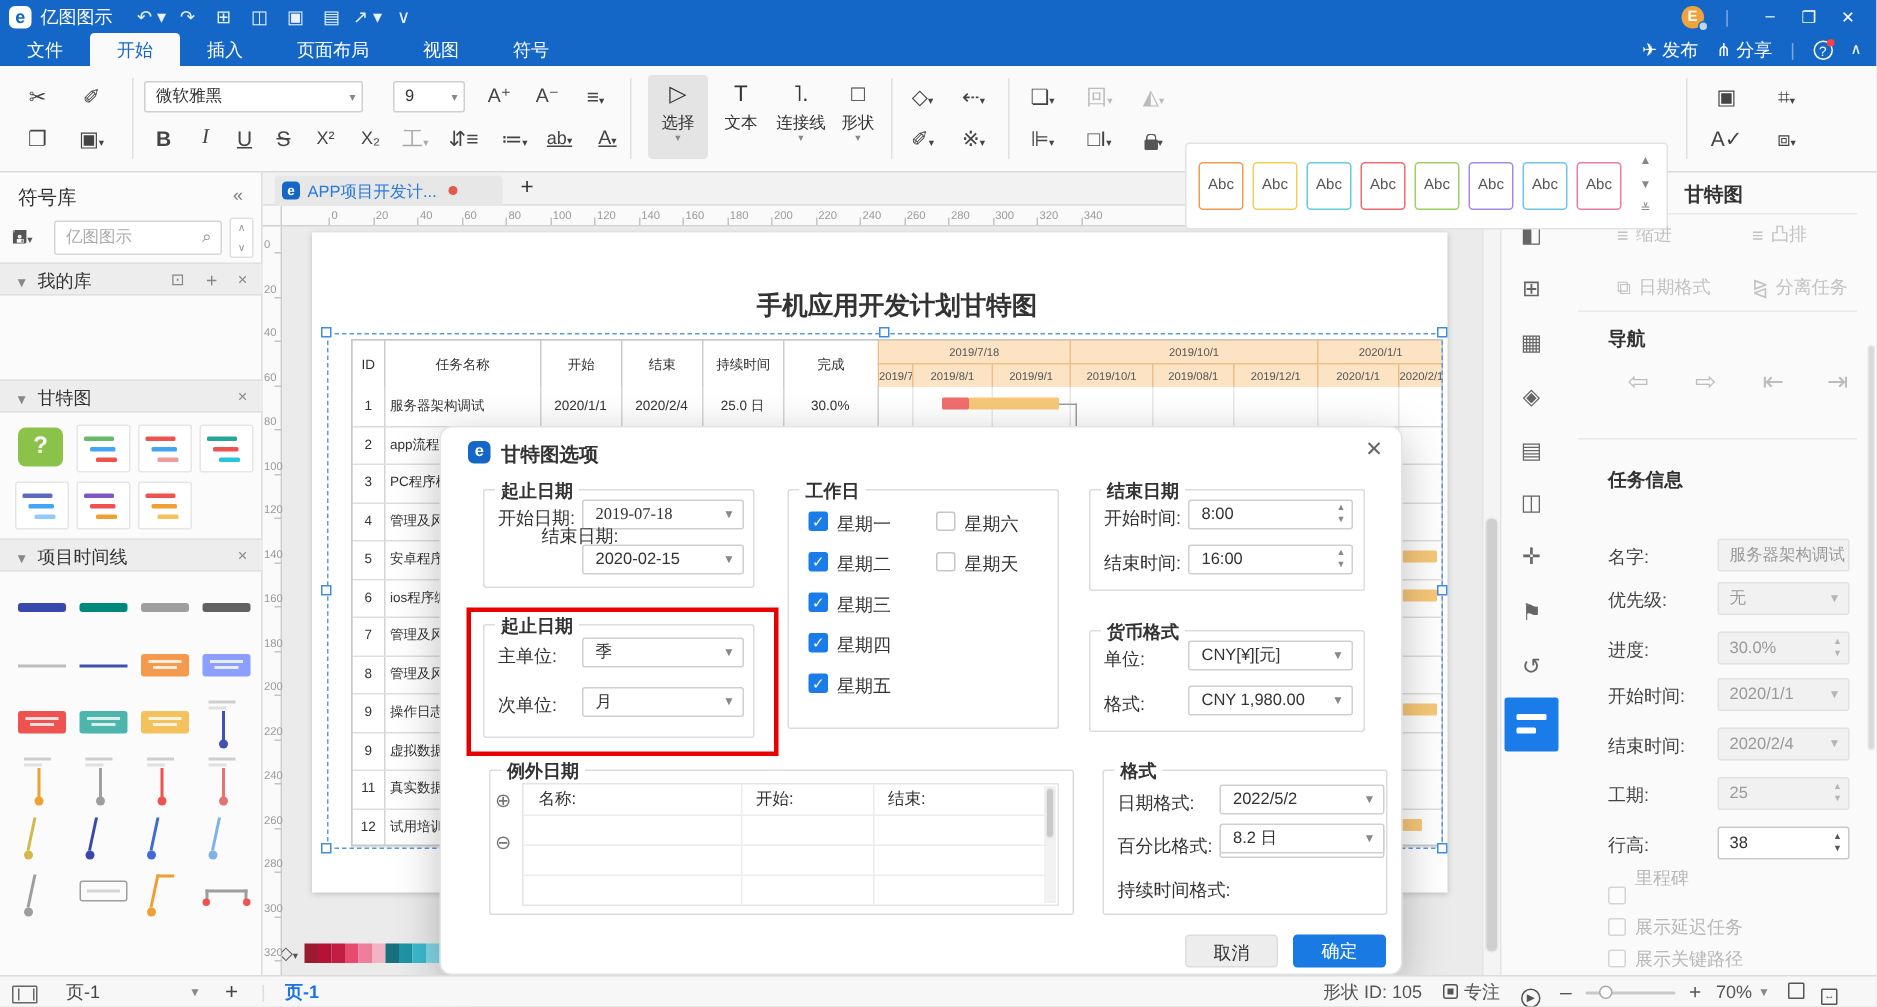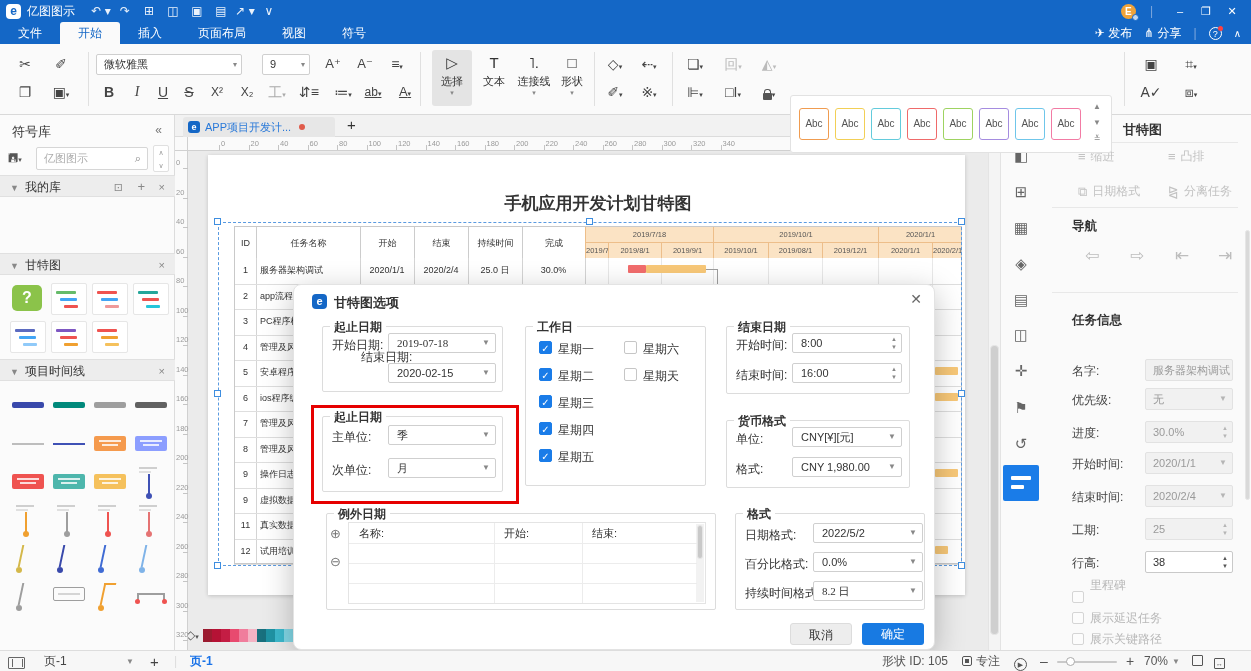--- a/index.html
+++ b/index.html
@@ -716,21 +716,21 @@
   </div>
 
 <div class="group" style="left:735px;top:513px;width:190px;height:97px"></div>
 <div class="legend" style="left:743px;top:506px">格式</div>
 <div id="g-format">
     <div class="fld-label" style="position: absolute; left: 745px; top: 527px;">日期格式:</div>
     <div class="fld" style="left: 813px; top: 523px; width: 110px;">2022/5/2<div class="car">▼</div></div>
     <div class="fld-label" style="position: absolute; left: 745px; top: 556px;">百分比格式:</div>
     <div class="fld" style="left: 813px; top: 552px; width: 110px;">0.0%<div class="car">▼</div></div>
     <div class="fld-label" style="position: absolute; left: 745px; top: 585px;">持续时间格式:</div>
-    <div class="fld" style="left: 813px; top: 581px; width: 110px; font-family: Liberation Serif, serif;">8.2 日<div class="car">▼</div></div>
+    <div class="fld" style="left: 813px; top: 549px; width: 110px;">8.2 日<div class="car">▼</div></div>
   </div>
 
 <div class="btn cancel" style="left:790px;top:623px">取消</div>
 <div class="btn ok" style="left:862px;top:623px">确定</div>
 
 <div class="abs rstrip">
   <div class="rs-ico" style="top:6px;font-size:12px;color:#777">»</div>
   <div class="rs-ico" style="top:32px">◧</div>
   <div class="rs-ico" style="top:68px">⊞</div>
   <div class="rs-ico" style="top:104px">▦</div>

